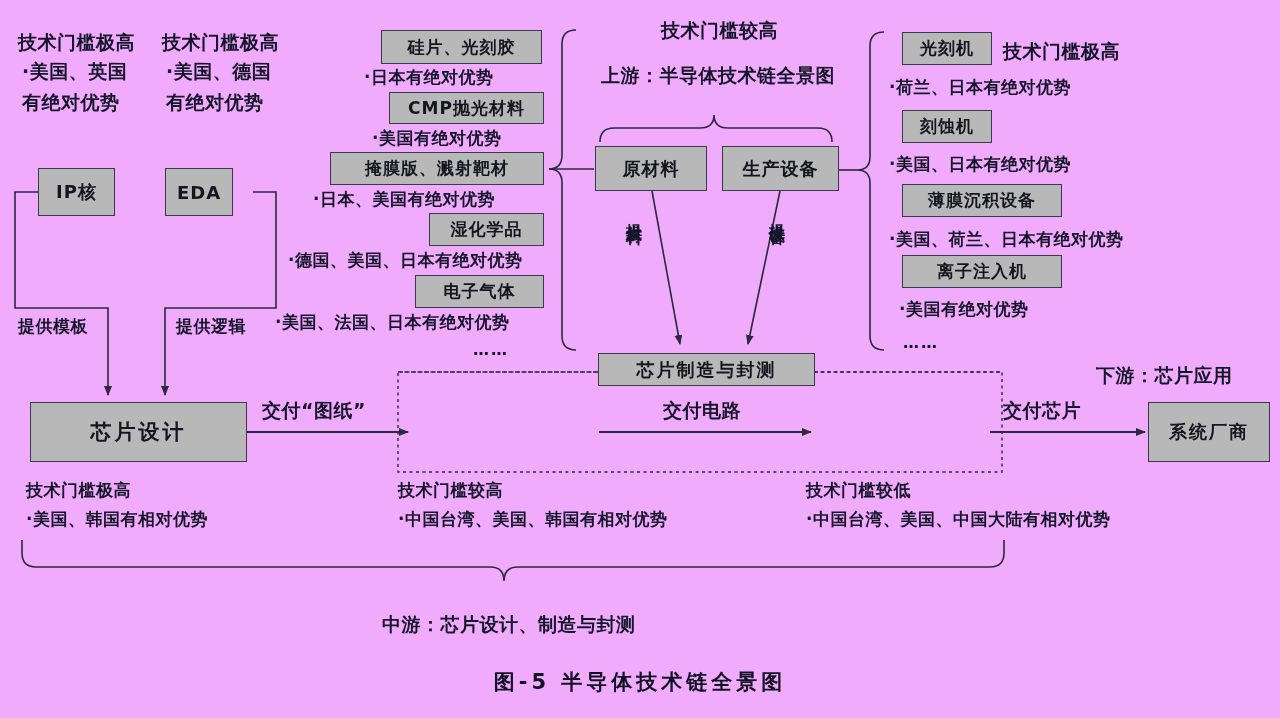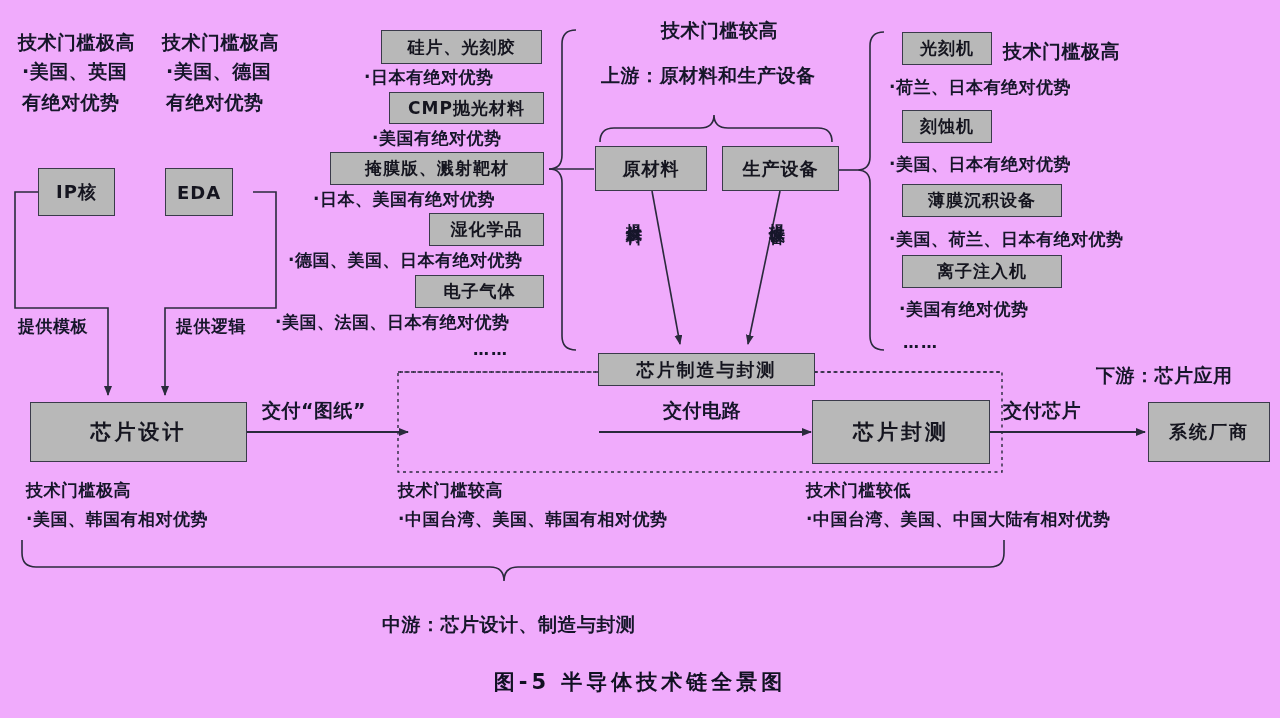--- a/index.html
+++ b/index.html
@@ -162,21 +162,21 @@
 
   <div class="box small" style="left:429px; top:213px; width:115px; height:33px;">湿化学品</div>
   <div class="txt abs" style="left:288px; top:249px;">·德国、美国、日本有绝对优势</div>
 
   <div class="box small" style="left:415px; top:275px; width:129px; height:33px;">电子气体</div>
   <div class="txt abs" style="left:275px; top:311px;">·美国、法国、日本有绝对优势</div>
 
   <div class="txt sm abs" style="left:473px; top:340px; letter-spacing:2px;">……</div>
 
   <div class="txt lg abs" style="left:661px; top:18px;">技术门槛较高</div>
-  <div class="txt lg abs" style="left:601px; top:63px;">上游：原材料和生产设备</div>
+  <div class="txt lg abs" style="left:601px; top:63px;">上游：半导体技术链全景图</div>
 
   <div class="box mid" style="left:595px; top:146px; width:112px; height:45px;">原材料</div>
   <div class="box mid" style="left:722px; top:146px; width:117px; height:45px;">生产设备</div>
 
   <div class="txt vert abs" style="left:623px; top:210px; font-size:16px;">提供材料</div>
   <div class="txt vert abs" style="left:766px; top:210px; font-size:16px;">提供设备</div>
 
   <div class="box small" style="left:902px; top:32px; width:90px; height:33px;">光刻机</div>
   <div class="txt lg abs" style="left:1003px; top:39px;">技术门槛极高</div>
   <div class="txt abs" style="left:889px; top:76px;">·荷兰、日本有绝对优势</div>
@@ -188,21 +188,20 @@
   <div class="txt abs" style="left:889px; top:228px;">·美国、荷兰、日本有绝对优势</div>
 
   <div class="box small" style="left:902px; top:255px; width:160px; height:33px;">离子注入机</div>
   <div class="txt abs" style="left:899px; top:298px;">·美国有绝对优势</div>
 
   <div class="txt sm abs" style="left:903px; top:333px; letter-spacing:2px;">……</div>
 
   <div class="box mid" style="left:598px; top:353px; width:217px; height:33px; letter-spacing:2px;font-family:Liberation Mono, monospace;">芯片制造与封测</div>
 
   <div class="box big" style="left:30px; top:402px; width:217px; height:60px;">芯片设计</div>
-  <div class="box big" style="left:812px; top:400px; width:178px; height:64px;">芯片封测</div>
   <div class="box mid" style="left:1148px; top:402px; width:122px; height:60px; letter-spacing:2px;">系统厂商</div>
 
   <div class="txt lg abs" style="left:262px; top:398px;">交付“图纸”</div>
   <div class="txt lg abs" style="left:663px; top:398px;">交付电路</div>
   <div class="txt lg abs" style="left:1003px; top:398px;">交付芯片</div>
 
   <div class="txt lg abs" style="left:1096px; top:363px;">下游：芯片应用</div>
 
   <div class="txt abs" style="left:26px; top:479px;">技术门槛极高</div>
   <div class="txt abs" style="left:26px; top:508px;">·美国、韩国有相对优势</div>

